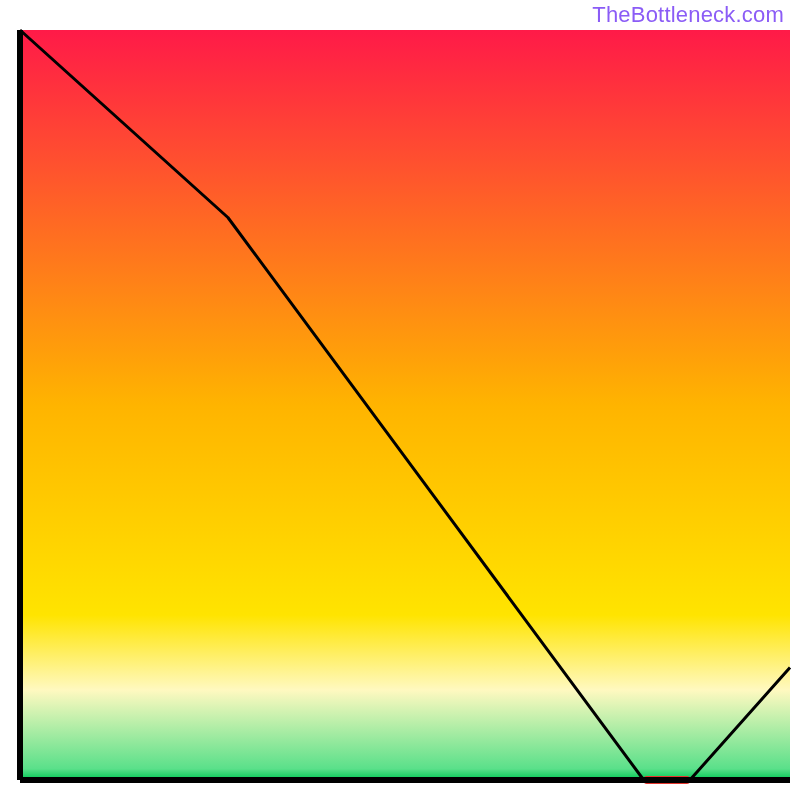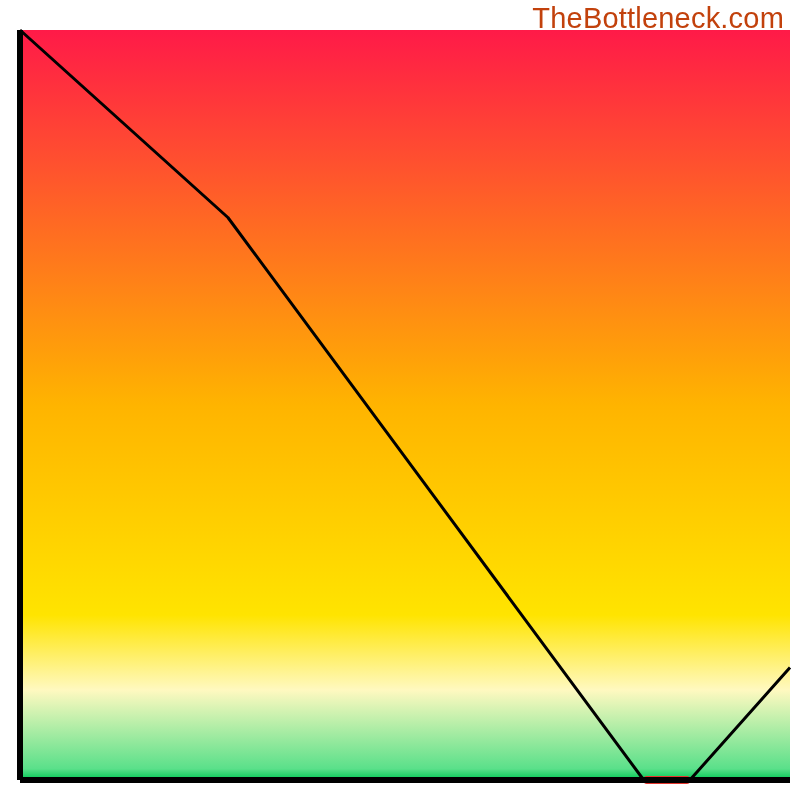--- a/index.html
+++ b/index.html
@@ -13,22 +13,22 @@
   }
   .wrap {
     position: relative;
     width: 800px;
     height: 800px;
   }
   .attribution {
     position: absolute;
     top: 2px;
     right: 16px;
-    color: #c2410c;
-    font-size: 29px;
+    color: #8b5cf6;
+    font-size: 22px;
     font-weight: 500;
     letter-spacing: 0.2px;
   }
   svg {
     position: absolute;
     top: 0;
     left: 0;
   }
 </style>
 </head>

